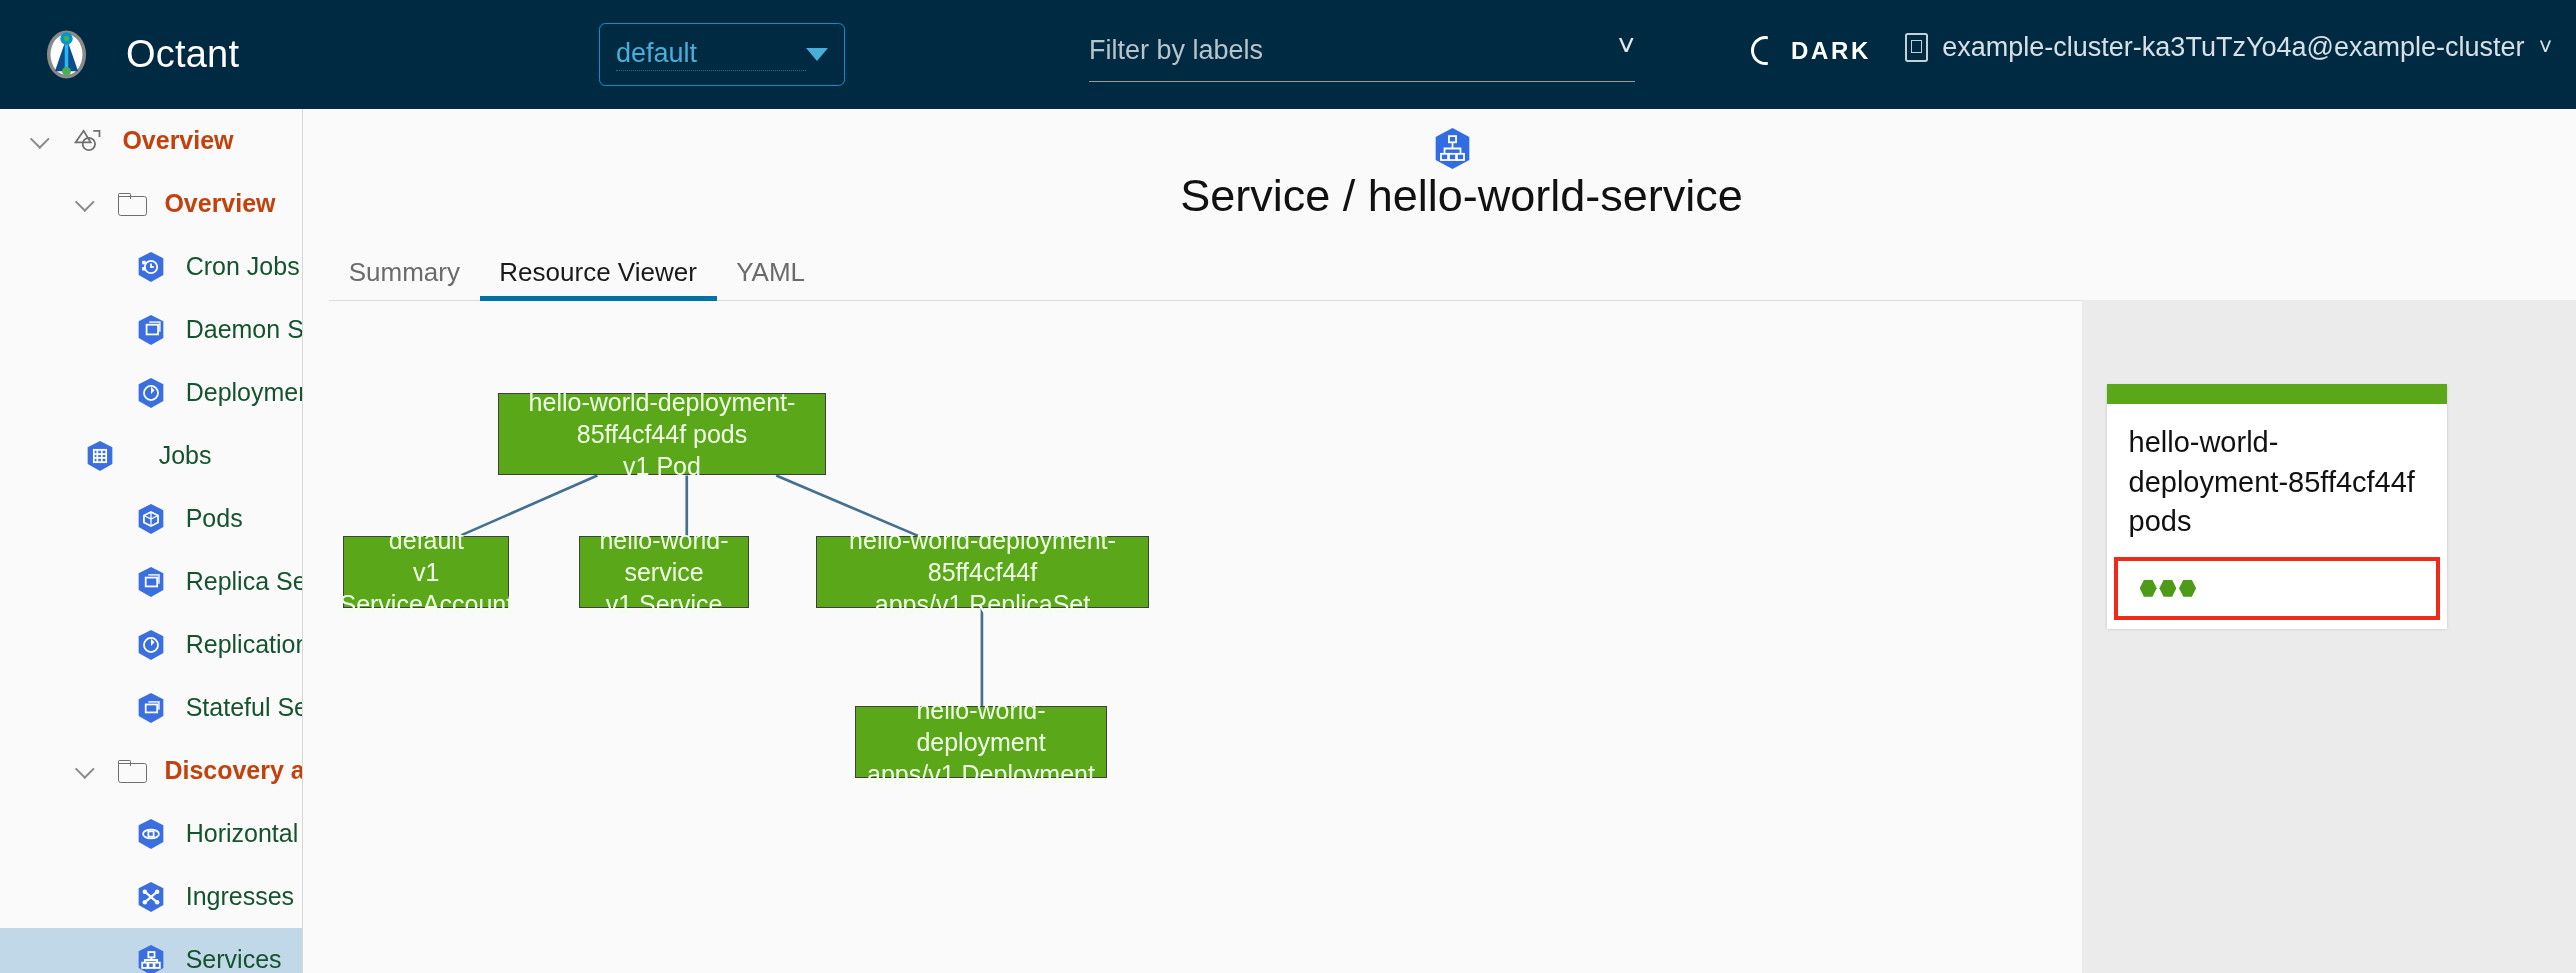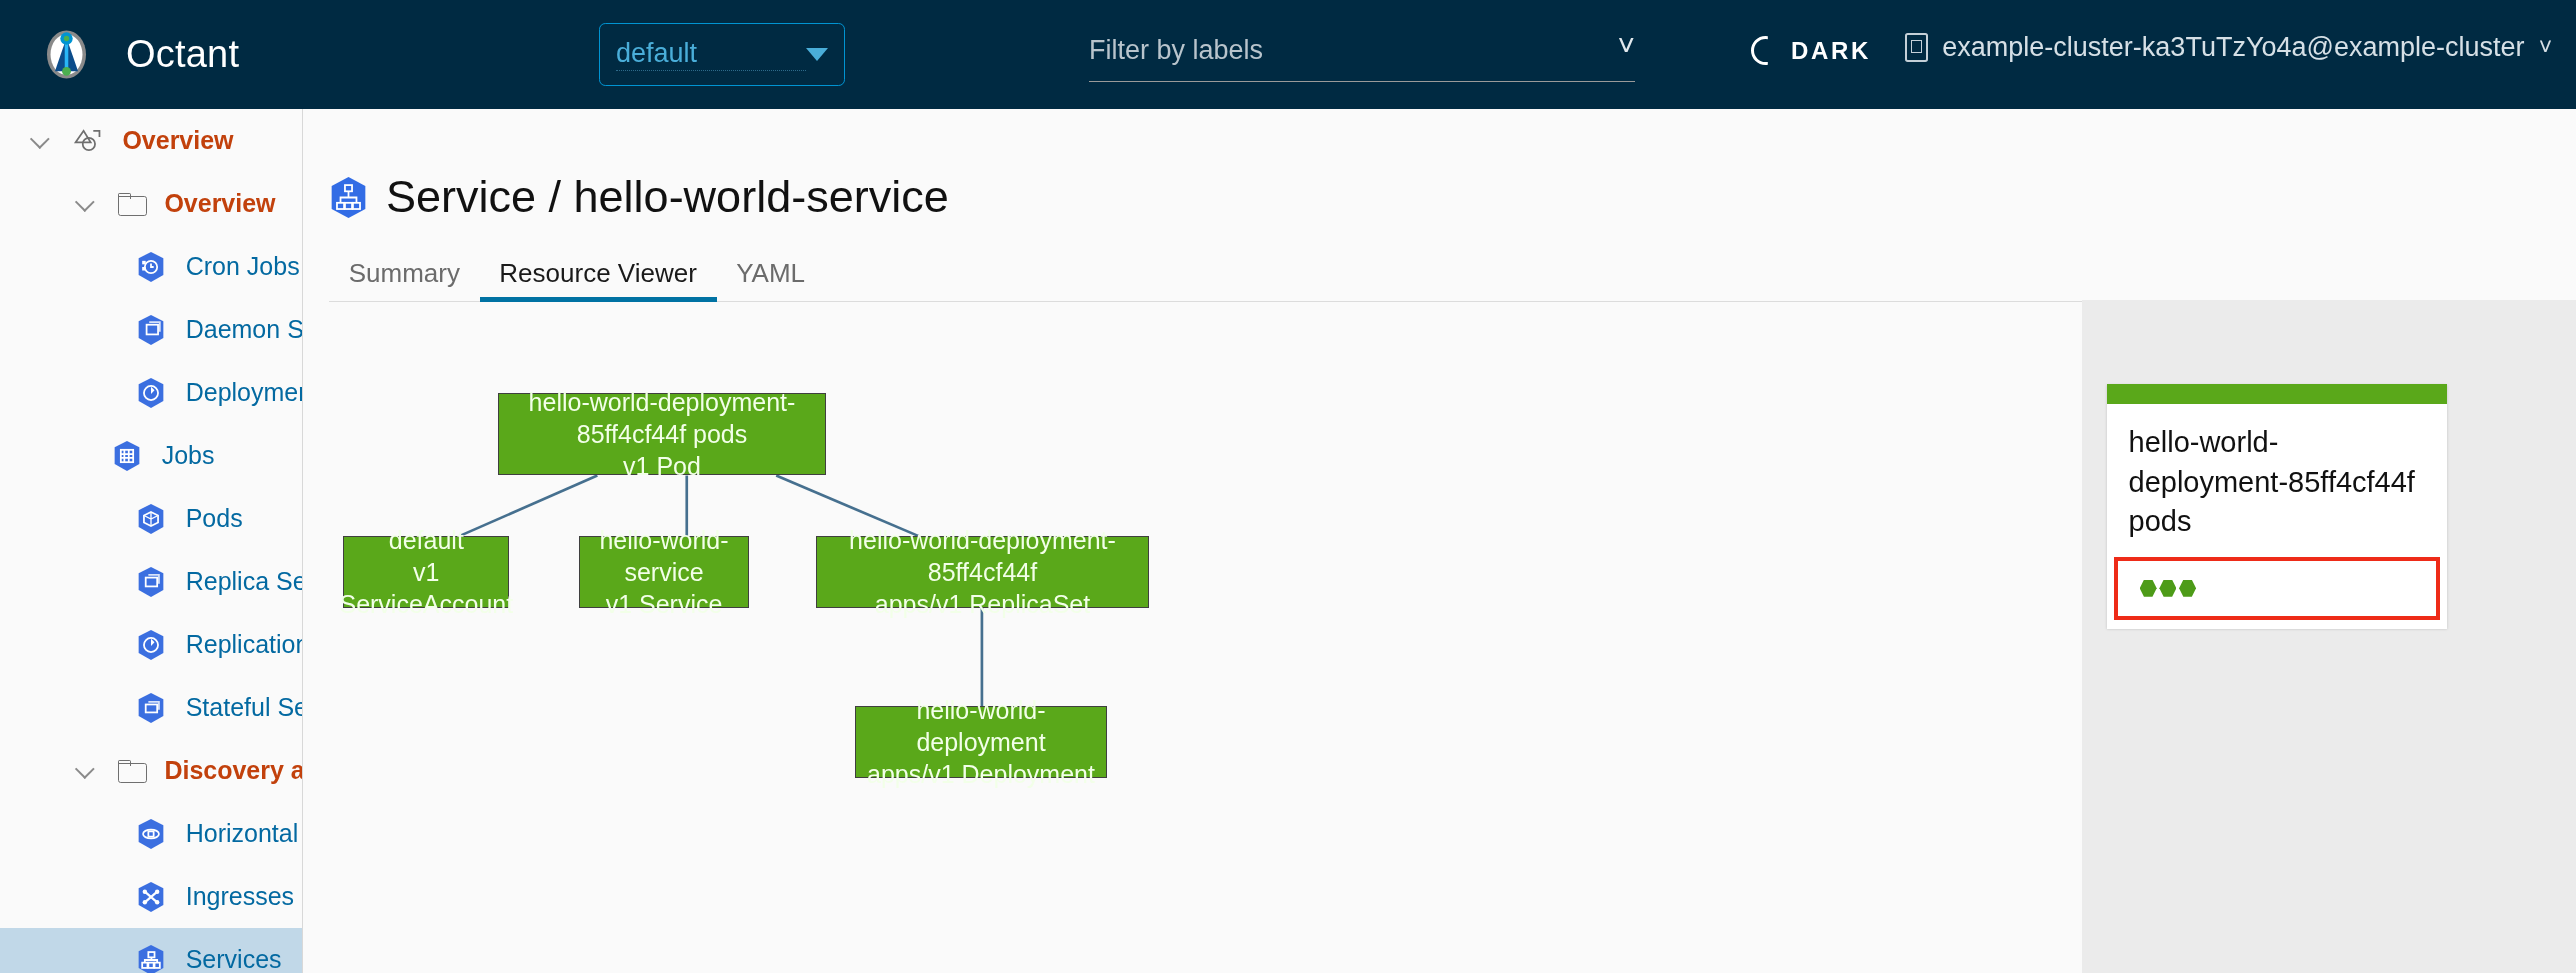--- a/index.html
+++ b/index.html
@@ -103,21 +103,21 @@
   .nav-row.selected { background: #c1d8e8; }
   .nav-chevron {
     width: 19.7px; height: 19.7px; position: relative; flex: none;
   }
   .nav-chevron::after {
     content: ""; position: absolute; left: 2.7px; top: 0.9px;
     width: 11.6px; height: 11.6px;
     border-right: 2.7px solid #8a8a8a; border-bottom: 2.7px solid #8a8a8a;
     transform: rotate(45deg);
   }
-  .nav-label { font-size: 25px; color: #0369a1; white-space: nowrap; }
+  .nav-label { font-size: 25px; color: #14532d; white-space: nowrap; }
   .nav-label.bold { font-weight: 700; color: #c2410c; }
 
   .folder-icon {
     width: 27px; height: 21.5px; position: relative; flex: none;
   }
   .folder-icon::before {
     content: ""; position: absolute; left: 0; top: 3.6px;
     width: 27px; height: 18px;
     border: 1.8px solid #6f6f6f; border-radius: 0 2.7px 2.7px 2.7px;
   }
@@ -134,21 +134,22 @@
   .k8s-icon svg { display: block; }
 
   
   .main {
     position: absolute; left: 304px; top: 109px;
     width: 2272px; height: 864px;
     background: #fafafa;
   }
   .page-title-row {
     display: flex; align-items: center;
-    margin: 62px 0 0 25px;
+    margin: 18px 0 0 25px;
+    flex-direction: column;
   }
   .page-title-icon { width: 39px; height: 43px; flex: none; }
   .page-title {
     font-size: 45px; color: #111111; margin-left: 18px; font-weight: 400;
   }
 
   .tabs {
     display: flex; align-items: flex-end;
     margin: 29px 0 0 25px;
     border-bottom: 0.9px solid #dcdcdc;
@@ -300,21 +301,21 @@
       <div class="nav-row" style="padding-left: 136px;">
         <span class="k8s-icon" style="margin-right: 19.7px; flex: 0 0 auto; display: inline-flex;">
           <svg width="30" height="32" viewBox="0 0 34 36">
             <polygon points="17,1 31,8 31,27 17,35 3,27 3,8" fill="#3b6fe0"></polygon>
             <circle cx="17" cy="18" r="8" fill="none" stroke="#fff" stroke-width="2"></circle>
             <path d="M17 11 l4 4 -4 4" fill="#fff"></path>
           </svg>
         </span>
         <span class="nav-label">Deployments</span>
       </div>
-      <div class="nav-row" style="padding-left: 112px;">
+      <div class="nav-row" style="padding-left: 85px; gap: 24px;">
         <span class="k8s-icon" style="margin-right: 19.7px; flex: 0 0 auto; display: inline-flex;">
           <svg width="30" height="32" viewBox="0 0 34 36">
             <polygon points="17,1 31,8 31,27 17,35 3,27 3,8" fill="#3b6fe0"></polygon>
             <rect x="10" y="11" width="14" height="14" fill="none" stroke="#fff" stroke-width="2"></rect>
             <path d="M14 11 v14 M19 11 v14 M10 16 h14 M10 20 h14" stroke="#fff" stroke-width="2"></path>
           </svg>
         </span>
         <span class="nav-label">Jobs</span>
       </div>
       <div class="nav-row" style="padding-left: 136px;">

